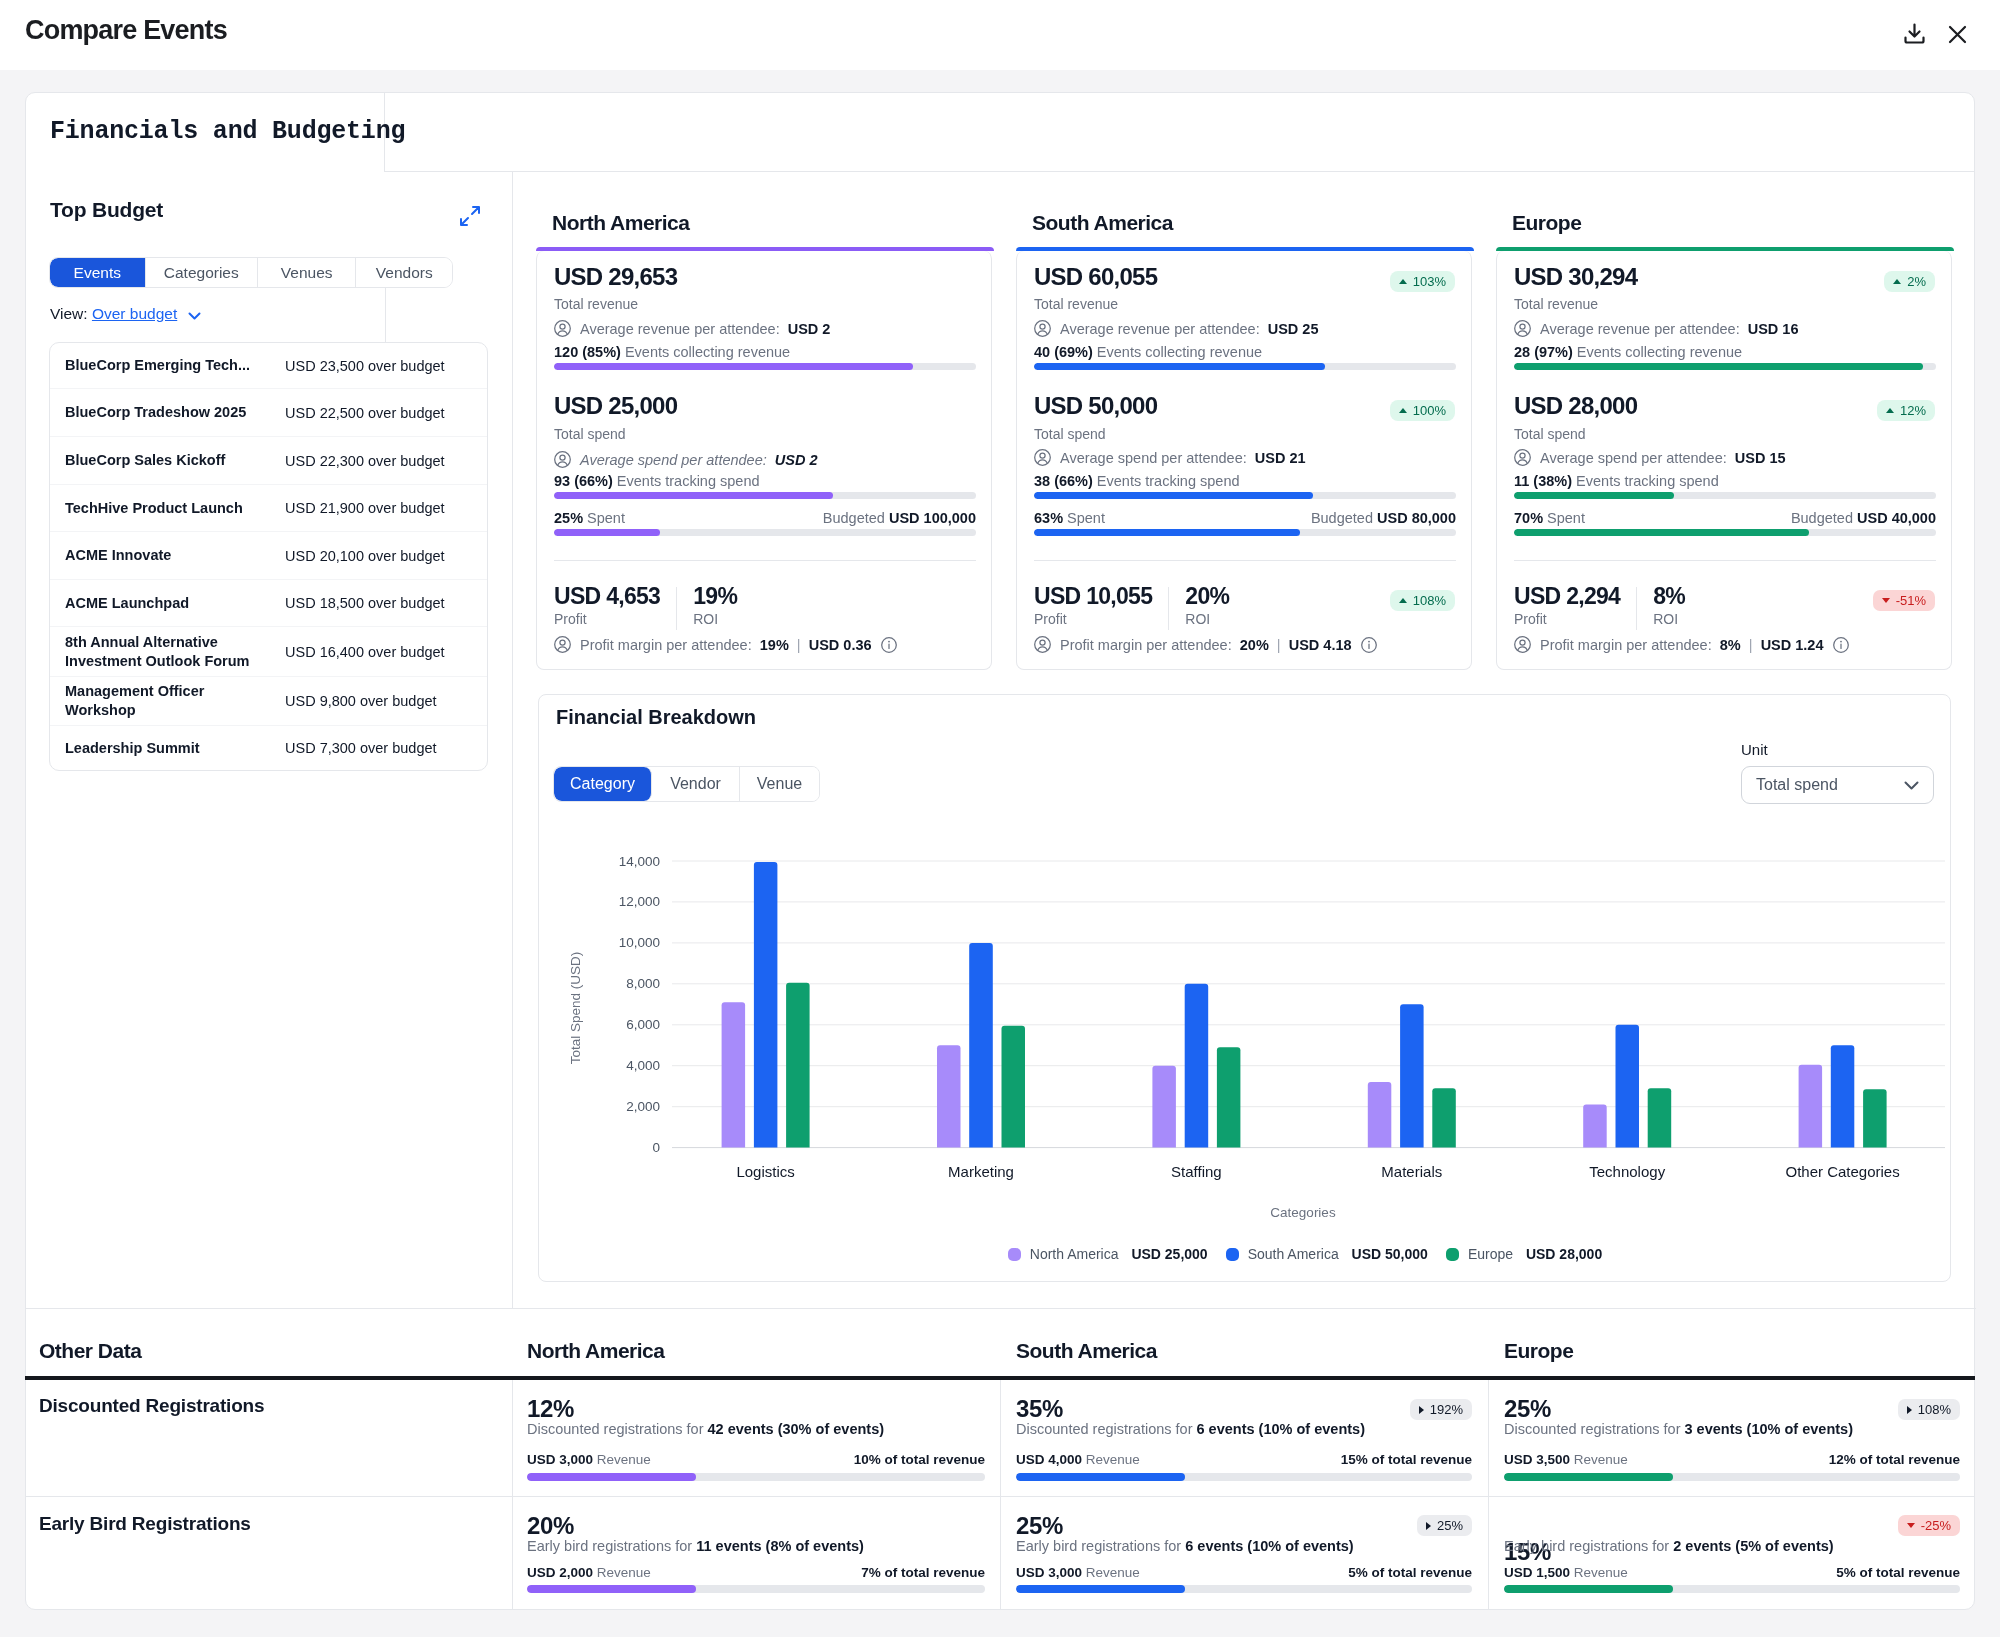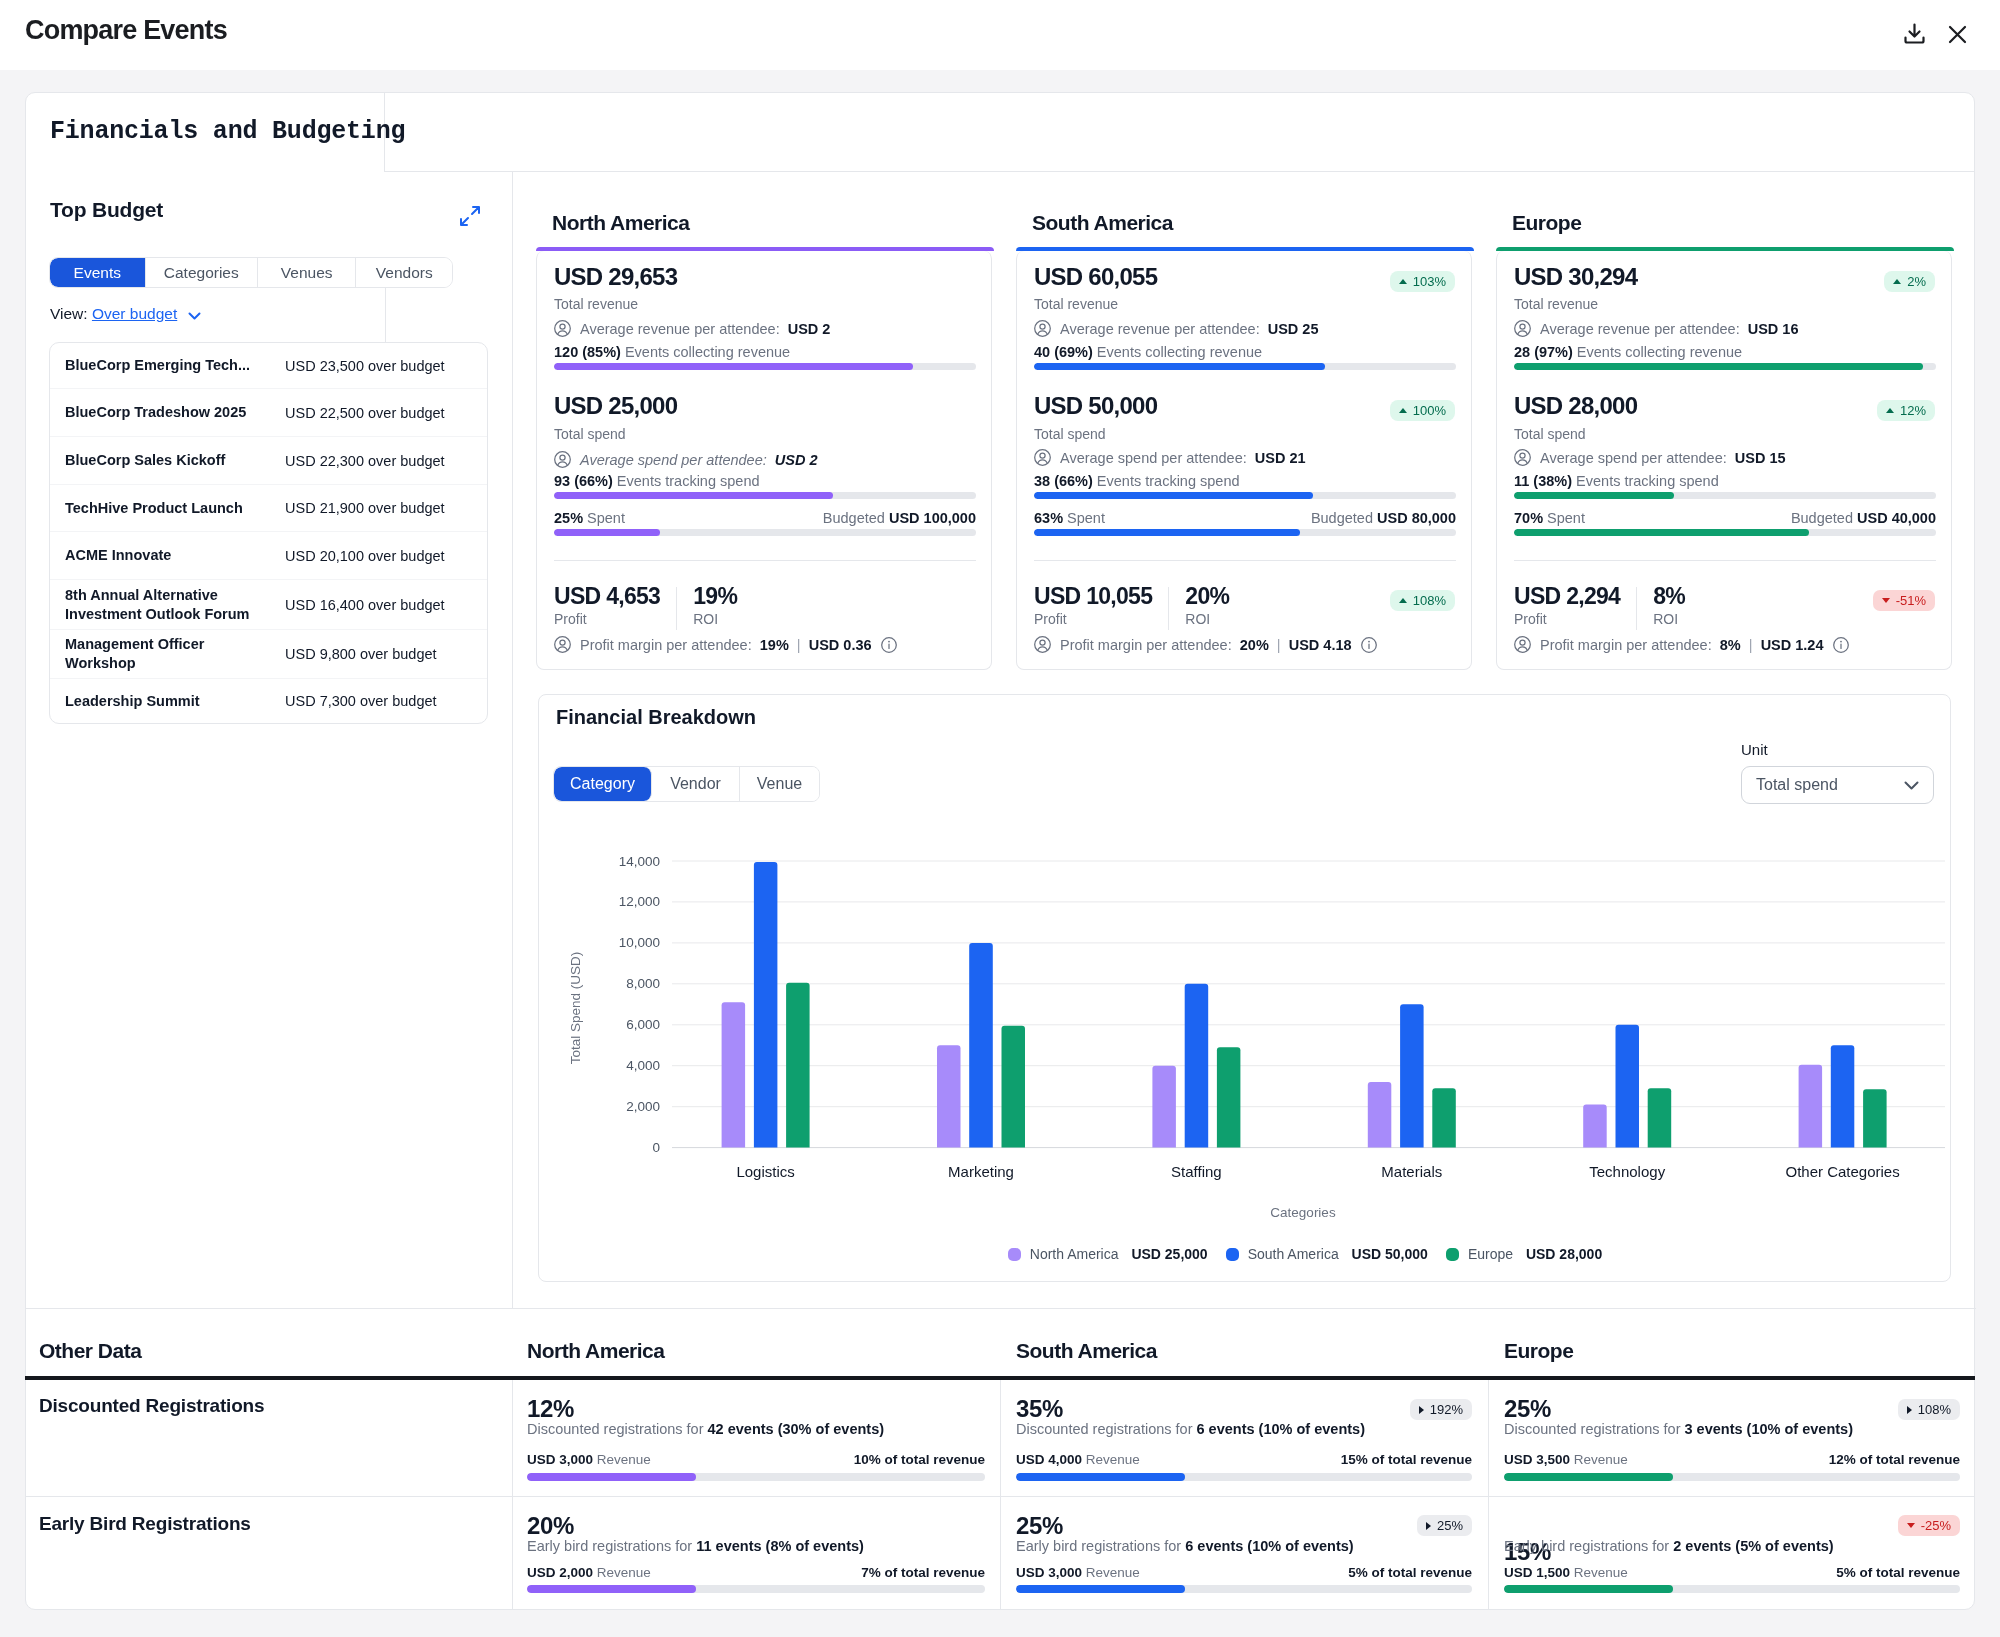--- a/index.html
+++ b/index.html
@@ -127,20 +127,24 @@
         <div class="nm">BlueCorp Sales Kickoff</div>
         <div class="vl">USD 22,300 over budget</div>
       </div>
     <div class="lrow" style="height:47px;">
         <div class="nm">TechHive Product Launch</div>
         <div class="vl">USD 21,900 over budget</div>
       </div>
     <div class="lrow" style="height:48px;">
         <div class="nm">ACME Innovate</div>
         <div class="vl">USD 20,100 over budget</div>
+      </div>
+    <div class="lrow" style="height:47px;">
+        <div class="nm">ACME Launchpad</div>
+        <div class="vl">USD 18,500 over budget</div>
       </div>
     <div class="lrow" style="height:50px;">
         <div class="nm">8th Annual Alternative Investment Outlook Forum</div>
         <div class="vl">USD 16,400 over budget</div>
       </div>
     <div class="lrow" style="height:49px;">
         <div class="nm">Management Officer Workshop</div>
         <div class="vl">USD 9,800 over budget</div>
       </div>
     <div class="lrow" style="height:44px;">

